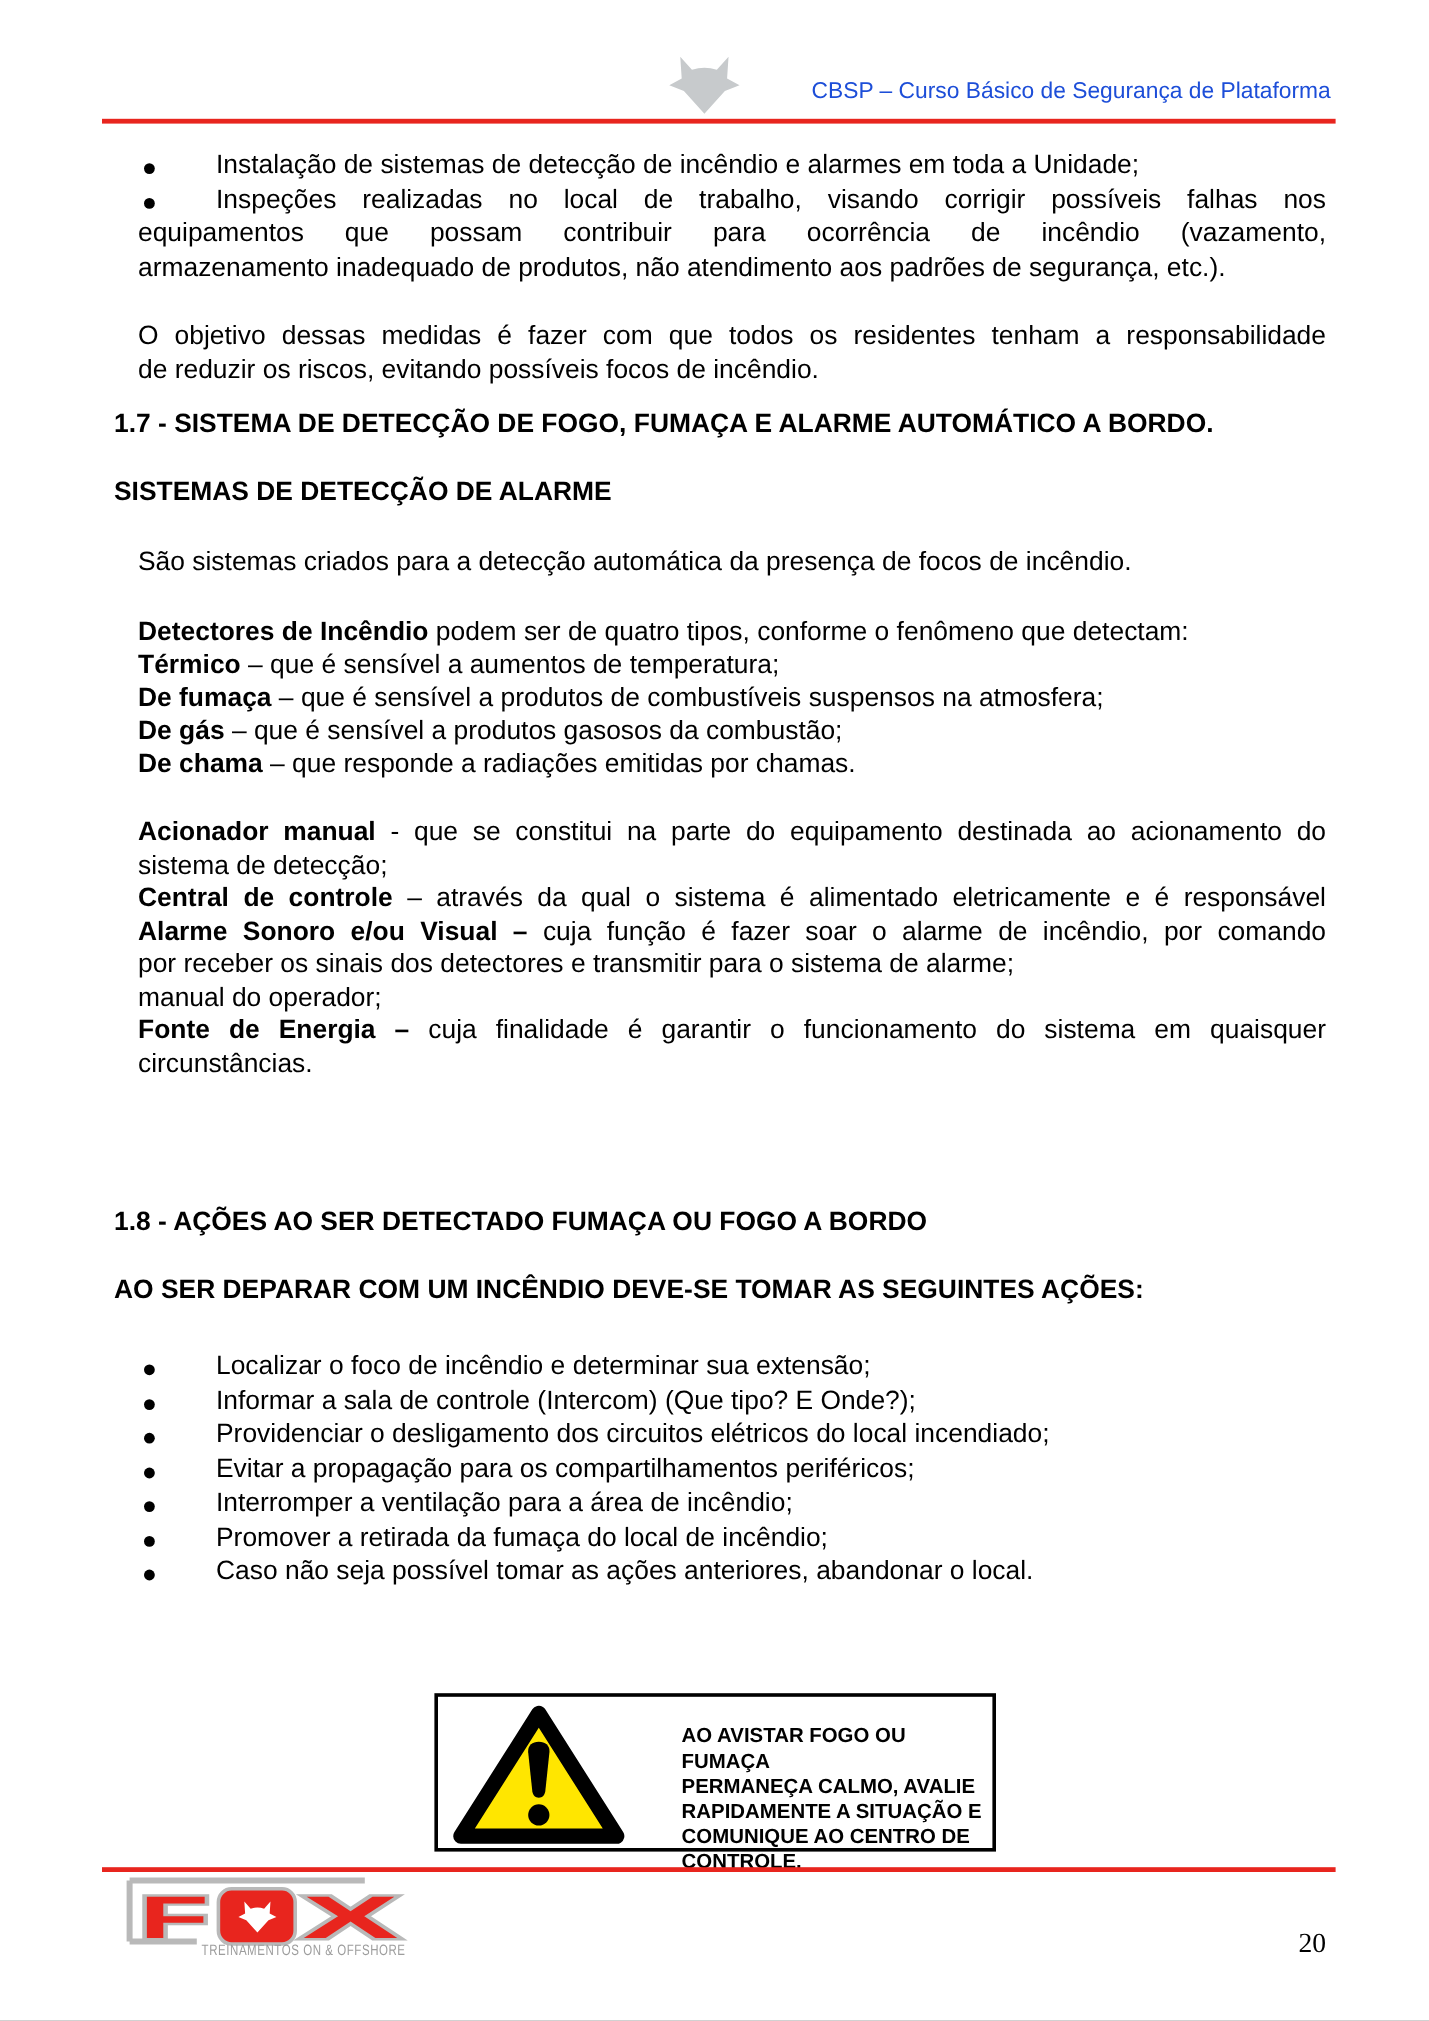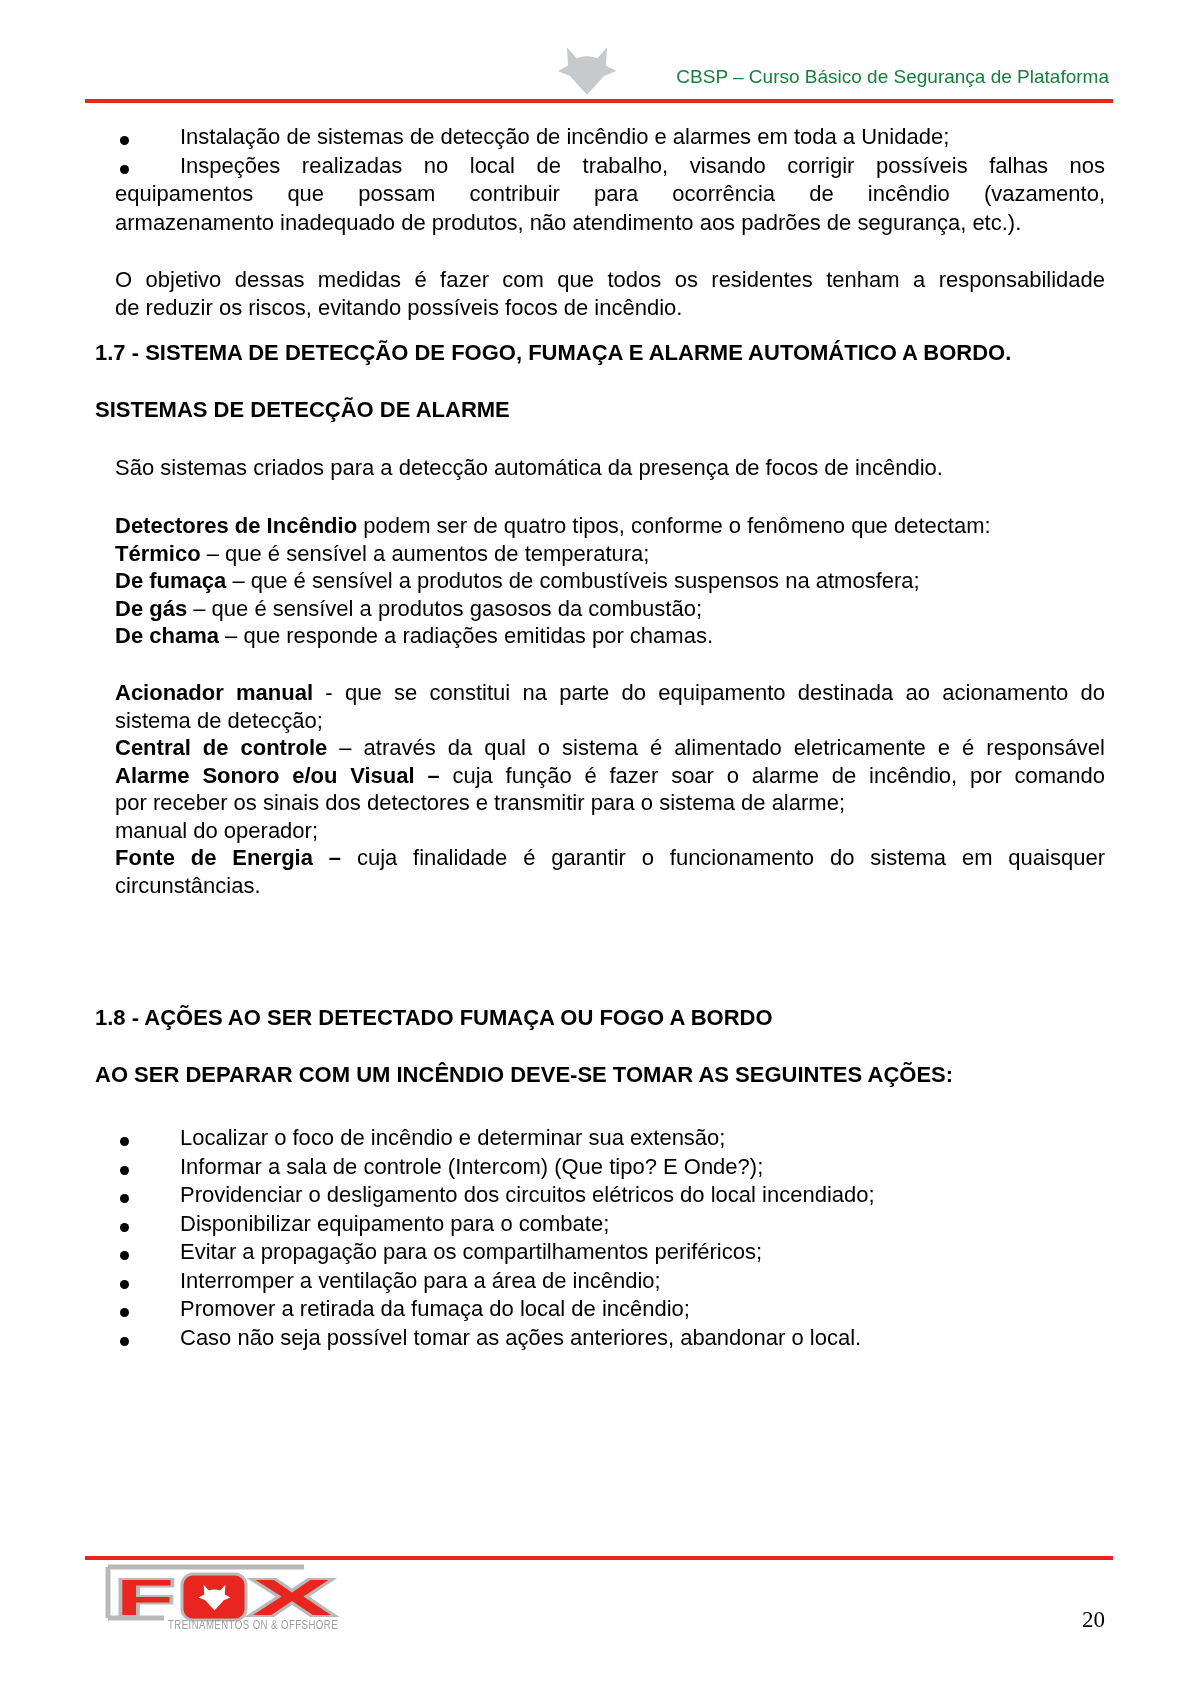--- a/index.html
+++ b/index.html
@@ -2,21 +2,21 @@
 <html><head>
 <meta charset="utf-8">
 <style>
   html,body { margin:0; padding:0; background:#888; }
   .page {
     position:relative; width:1191px; height:1684px; margin:0 auto;
     background:#ffffff; overflow:hidden;
     font-family:"Liberation Sans","DejaVu Sans",sans-serif; color:#000;
   }
   .rule { position:absolute; left:85px; width:1028px; height:4px; background:#e8251e; }
-  .header-title { position:absolute; right:82px; top:66px; font-size:19px; white-space:nowrap; color:#15803d; }
+  .header-title { position:absolute; right:82px; top:66px; font-size:19px; white-space:nowrap; color:#1d4ed8; }
   .fox-head { position:absolute; left:556px; top:46px; width:62px; height:50px; }
 
   .block { position:absolute; left:95px; width:1010px; }
   .line  { position:relative; font-size:22px; line-height:28.5px; white-space:nowrap;margin-left:20px; }
   .lh28  .line { line-height:28px; }
   .lh275 .line { line-height:27.5px; }
   .jfull { text-align:justify; text-align-last:justify; white-space:normal; }
   .bullet{ padding-left:65px; }
   .dot   { position:absolute; left:5px; top:13px; width:9px; height:9px; background:#000; border-radius:50%; }
   .heading { font-weight:bold; font-size:22px; line-height:28px; white-space:nowrap; }
@@ -88,27 +88,40 @@
     <div class="line">circunstâncias.</div>
   </div>
 
   <div class="block heading" style="top:1004px">1.8 - AÇÕES AO SER DETECTADO FUMAÇA OU FOGO A BORDO</div>
   <div class="block heading" style="top:1061px">AO SER DEPARAR COM UM INCÊNDIO DEVE-SE TOMAR AS SEGUINTES AÇÕES:</div>
 
   <div class="block" style="top:1124px">
     <div class="line bullet"><span class="dot"></span><span>Localizar o foco de incêndio e determinar sua extensão;</span></div>
     <div class="line bullet"><span class="dot"></span><span>Informar a sala de controle (Intercom) (Que tipo? E Onde?);</span></div>
     <div class="line bullet"><span class="dot"></span><span>Providenciar o desligamento dos circuitos elétricos do local incendiado;</span></div>
-    <div class="line bullet"><span class="dot"></span><span>Disponibilizar equipamento para o combate;</span></div>
     <div class="line bullet"><span class="dot"></span><span>Evitar a propagação para os compartilhamentos periféricos;</span></div>
     <div class="line bullet"><span class="dot"></span><span>Interromper a ventilação para a área de incêndio;</span></div>
     <div class="line bullet"><span class="dot"></span><span>Promover a retirada da fumaça do local de incêndio;</span></div>
     <div class="line bullet"><span class="dot"></span><span>Caso não seja possível tomar as ações anteriores, abandonar o local.</span></div>
   </div>
 
+  <div class="warn-box">
+    <svg class="warn-tri" viewBox="0 0 150 122">
+      <path d="M75 9 L141 113 L9 113 Z" fill="#ffe600" stroke="#000000" stroke-width="13" stroke-linejoin="round"></path>
+      <path d="M75 33 c-6 0 -9.5 3.5 -9 9 l3.5 33 c0.4 3.2 2.5 5.5 5.5 5.5 s5.1 -2.3 5.5 -5.5 l3.5 -33 c0.5 -5.5 -3 -9 -9 -9 z" fill="#000"></path>
+      <circle cx="75" cy="95" r="9" fill="#000"></circle>
+    </svg>
+    <div class="warn-text">
+      <div>AO AVISTAR FOGO OU FUMAÇA</div>
+      <div>PERMANEÇA CALMO, AVALIE</div>
+      <div>RAPIDAMENTE A SITUAÇÃO E</div>
+      <div>COMUNIQUE AO CENTRO DE</div>
+      <div>CONTROLE.</div>
+    </div>
+  </div>
 
   <div class="rule" style="top:1556px"></div>
 
   <svg class="fox-logo" viewBox="0 0 236 74">
     <path d="M4 6 H200 M4 6 V57 M4 57 H60" stroke="#b9b9b9" stroke-width="5" fill="none"></path>
     <text x="12" y="54" font-size="50" font-weight="bold" fill="#e8251e" stroke="#b9b9b9" stroke-width="4" paint-order="stroke" textLength="58" lengthAdjust="spacingAndGlyphs" font-family="Liberation Sans, sans-serif">F</text>
     <rect x="78" y="13" width="64" height="46" rx="11" fill="#e8251e" stroke="#b9b9b9" stroke-width="3"></rect>
     <path d="M17 2 L33 20 Q50 14 67 20 L83 2 L81 32 L98 41 L78 49 L50 80 L22 49 L2 41 L19 32 Z" fill="#ffffff" transform="translate(94,23) scale(0.33)"></path>
     <text x="148" y="54" font-size="50" font-weight="bold" fill="#e8251e" stroke="#b9b9b9" stroke-width="4" paint-order="stroke" textLength="80" lengthAdjust="spacingAndGlyphs" font-family="Liberation Sans, sans-serif">X</text>
     <text x="64" y="68" font-size="12.5" fill="#9d9d9d" letter-spacing="0.6" textLength="170" lengthAdjust="spacingAndGlyphs" font-family="Liberation Sans, sans-serif">TREINAMENTOS ON &amp; OFFSHORE</text>

